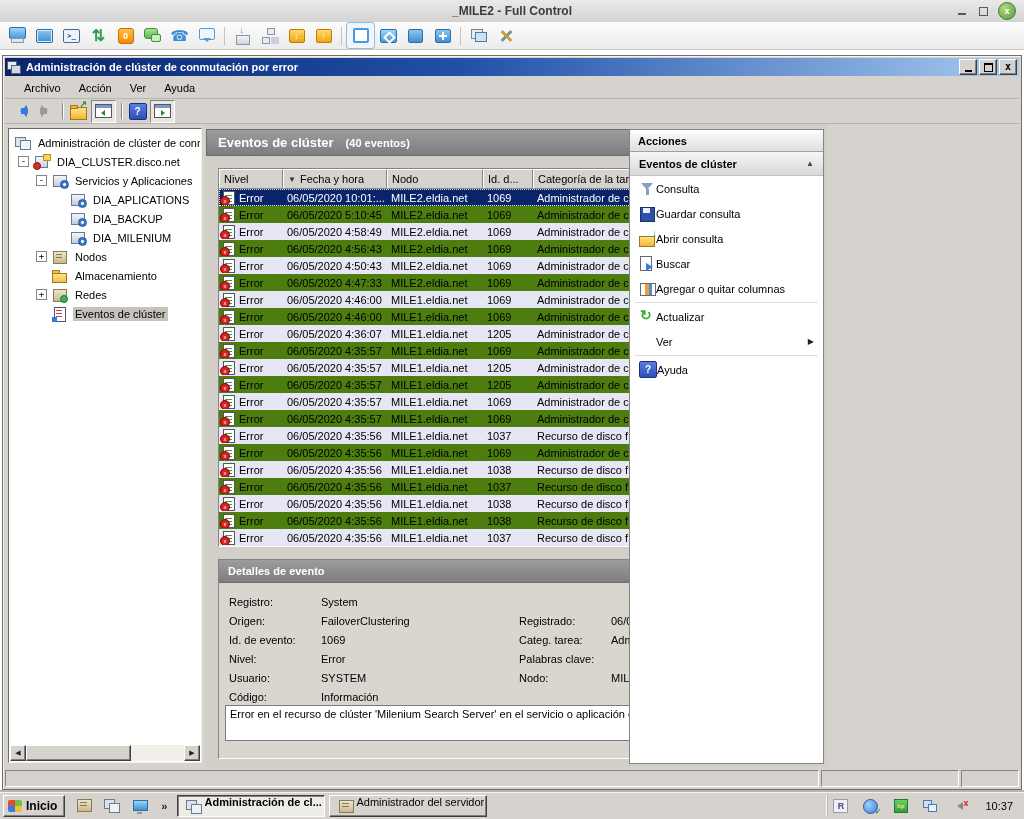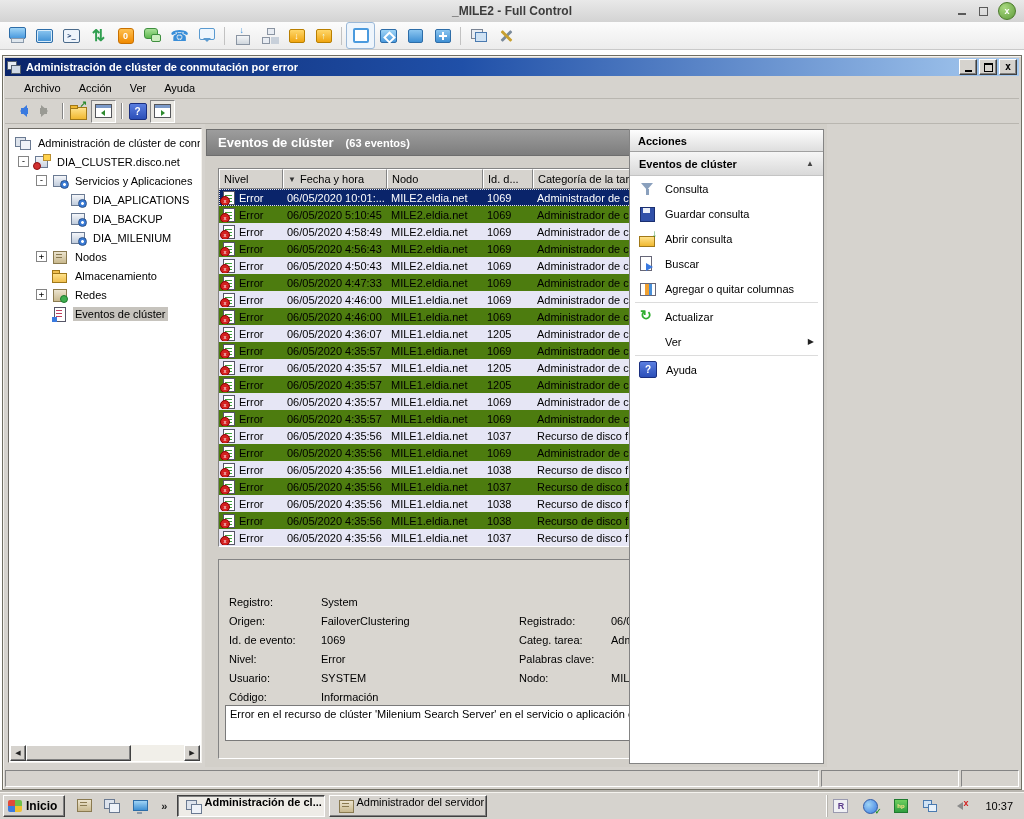--- a/index.html
+++ b/index.html
@@ -156,21 +156,21 @@
   .flabel{width:92px;flex:none}
   .fvalue{flex:1;overflow:hidden;white-space:nowrap}
   .desc-box{position:absolute;left:6px;right:10px;top:145px;height:36px;background:#fff;border:1px solid #7a7a7a;padding:2px 4px;box-sizing:border-box;overflow:hidden}
 
   
   .actions-panel{position:absolute;left:624px;top:5px;width:195px;bottom:3px;background:#fff;border:1px solid #848484;box-sizing:border-box}
   .actions-title{height:21px;background:linear-gradient(#fdfdfd,#dedede);border-bottom:1px solid #a0a0a0;font-weight:bold;display:flex;align-items:center;padding-left:8px}
   .actions-group{height:23px;background:linear-gradient(#f6f6f6,#d9d9d9);border-bottom:1px solid #c4c4c4;font-weight:bold;display:flex;align-items:center;padding:0 9px}
   .group-arrow{margin-left:auto;font-size:8px;color:#444}
   .action-item{height:25px;display:flex;align-items:center;padding-left:9px}
-  .action-label{margin-left:9px}
+  .action-label{}
   .submenu-arrow{margin-left:auto;margin-right:9px;font-size:8px;color:#222}
   .action-sep{height:1px;background:#dcdcdc;margin:1px 5px}
   .aicon{width:17px;height:16px;position:relative;flex:none}
   .query-icon::before{content:"";position:absolute;left:2px;top:2px;border-left:6px solid transparent;border-right:6px solid transparent;border-top:7px solid #8aa0bd}
   .query-icon::after{content:"";position:absolute;left:7px;top:8px;width:3px;height:6px;background:#8aa0bd}
   .save-icon::before{content:"";position:absolute;left:1px;top:1px;width:13px;height:13px;background:#3050a8;border:1px solid #1a2f70}
   .save-icon::after{content:"";position:absolute;left:4px;top:2px;width:7px;height:5px;background:#e9eef8}
   .open-icon::before{content:"";position:absolute;left:0;top:5px;width:14px;height:9px;background:linear-gradient(#ffe28a,#f0b830);border:1px solid #a07818}
   .open-icon::after{content:"↓";position:absolute;right:-1px;top:-3px;color:#2d8a2d;font-weight:bold;font-size:10px}
   .search-icon::before{content:"";position:absolute;left:1px;top:0;width:10px;height:13px;background:#fff;border:1px solid #667}
@@ -408,21 +408,21 @@
           <div class="scroll-btn">◀</div>
           <div class="hthumb"></div>
           <div style="flex:1"></div>
           <div class="scroll-btn">▶</div>
         </div>
       </div>
 
       <div class="center-panel">
         <div class="events-header">
           <span class="events-title">Eventos de clúster</span>
-          <span class="events-count">(63 eventos)</span>
+          <span class="events-count">(40 eventos)</span>
         </div>
 
         <div class="events-table">
           <div class="table-header" id="table-header">
               <div class="th" style="width: 64px;">
                 <span>Nivel</span>
               </div>
               <div class="th" style="width: 104px;">
                 <span class="sort">▼</span>
                 <span>Fecha y hora</span>
@@ -651,20 +651,21 @@
               </div>
             </div>
           <div class="vscroll">
             <div class="scroll-btn vbtn-up">▲</div>
             <div class="vthumb"></div>
             <div class="scroll-btn vbtn-down">▼</div>
           </div>
         </div>
 
         <div class="details">
+          <div class="details-header">Detalles de evento</div>
           <div class="fcol fcol-left" id="fields-left">
               <div class="field">
                 <div class="flabel">Registro:</div>
                 <div class="fvalue">System</div>
               </div>
               <div class="field">
                 <div class="flabel">Origen:</div>
                 <div class="fvalue">FailoverClustering</div>
               </div>
               <div class="field">

